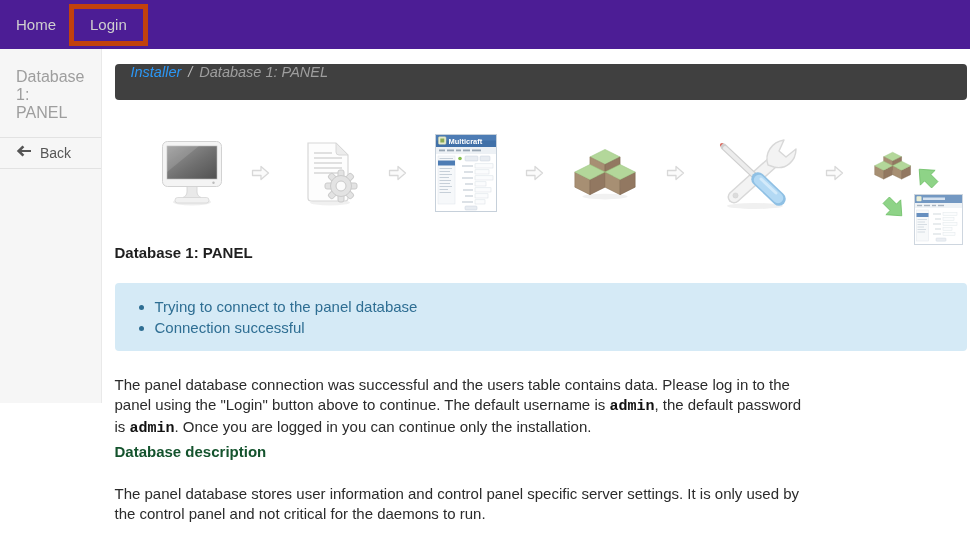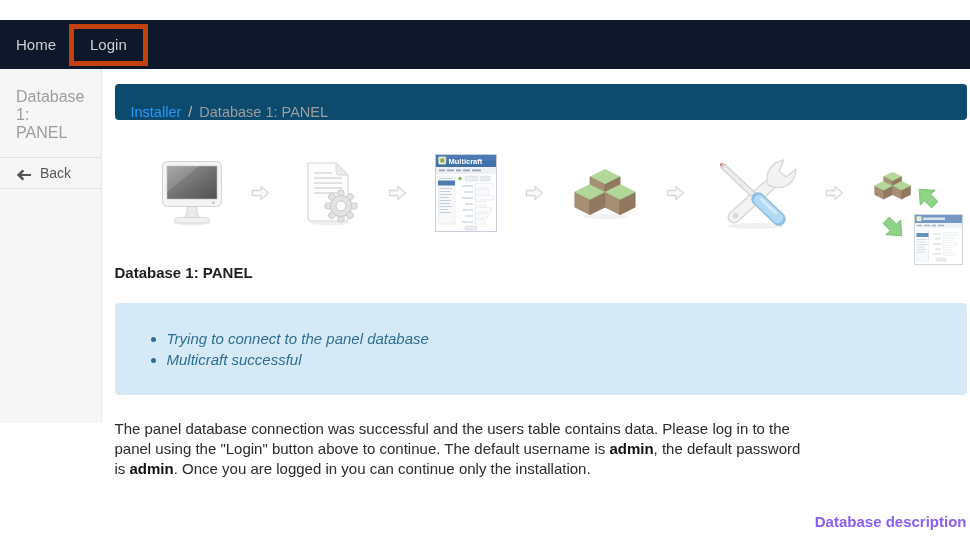--- a/index.html
+++ b/index.html
@@ -4,70 +4,70 @@
 <style>
   * { box-sizing: border-box; }
   html,body { margin:0; padding:0; }
   body {
     width:970px; height:550px; overflow:hidden;
     font-family:"Liberation Sans", sans-serif;
     background:#ffffff; color:#262626;
   }
   
   .navbar {
-    height:49px; background:#0f172a;
-    display:flex; align-items:center; padding-left:16px;margin-top:20px;
+    height:49px; background:#4c1d95;
+    display:flex; align-items:center; padding-left:16px;
   }
   .nav-link { color:#cfcfcf; font-size:15px; text-decoration:none; cursor:pointer; }
   .login-box {
     border:5px solid #c2410c; margin-left:13px;
     padding:7px 16px; display:inline-block;
   }
   
   .layout { display:flex; height:354px; }
   .sidebar {
     width:242px; background:#f6f6f6; border-right:1px solid #e9e9e9;
   }
   .sidebar-title {
     color:#9e9e9e; font-size:16px; padding:19px 16px 15px;
     border-bottom:1px solid #e2e2e2;
   }
   .back-row {
-    display:flex; align-items:flex-end; gap:9px;
+    display:flex; align-items:flex-start; gap:9px;
     padding:7px 16px; border-bottom:1px solid #e2e2e2;
     color:#575757; font-size:14px; cursor:pointer;
   }
   .main {
     flex:1; background:#ffffff; padding:15px 15px 0 13px;
   }
   
   .breadcrumb {
-    background:#0c4a6e; border-radius:4px; height:36px;
-    display:flex; align-items:flex-end; gap:7px;
-    padding:0 16px; font-size:14.5px;
+    background:#404040; border-radius:4px; height:36px;
+    display:flex; align-items:flex-start; gap:7px;
+    padding:0 16px; font-size:14.5px;font-style:italic;
   }
   .bc-link { color:#2b97f5; text-decoration:none; cursor:pointer; }
   .bc-sep { color:#b9b9b9; }
   .bc-current { color:#9e9e9e; }
   
   .steps {
     display:flex; align-items:center; gap:27px;
     margin:16px 0 0 46px; height:118px; overflow:visible;
   }
   .step-final { align-self:flex-start; margin-top:30px; }
   
   .content-title { font-size:15px; font-weight:bold; color:#1f1f1f; margin:10px 0 0; }
   .info-box {
     background:#d5eaf6; border-radius:4px; margin-top:22px;
     padding:13px 16px; color:#2e6e93; font-size:15px;
   }
-  .info-box ul { margin:12px; padding-left:24px; line-height:21px;font-style:italic; }
+  .info-box ul { margin:0; padding-left:24px; line-height:21px; }
   .para { font-size:15px; line-height:20px; margin:24px 0 0; color:#2b2b2b; max-width:700px; }
-  .desc-title { font-size:15px; font-weight:bold; color:#8b5cf6; margin:34px 0 0;text-align:right; }
-  .para b { color:#111; }
+  .desc-title { font-size:15px; font-weight:bold; color:#14532d; margin:4px 0 0; }
+  .para b { color:#111;font-family:Liberation Mono, monospace; }
 </style>
 </head>
 <body>
 
 <nav class="navbar">
   <a class="nav-link">Home</a>
   <span class="login-box">
     <a class="nav-link">Login</a>
   </span>
 </nav>
@@ -322,22 +322,23 @@
           </g>
         </svg>
       </span>
     </div>
 
     <div class="content-title">Database 1: PANEL</div>
 
     <div class="info-box">
       <ul>
         <li>Trying to connect to the panel database</li>
-        <li>Multicraft successful</li>
+        <li>Connection successful</li>
       </ul>
     </div>
 
     <p class="para"><span>The panel database connection was successful and the users table contains data. Please log in to the panel using the "Login" button above to continue. The default username is </span><b>admin</b><span>, the default password is </span><b>admin</b><span>. Once you are logged in you can continue only the installation.</span></p>
 
     <div class="desc-title">Database description</div>
+    <p class="para">The panel database stores user information and control panel specific server settings. It is only used by the control panel and not critical for the daemons to run.</p>
 
   </main>
 </div>
 
 </body></html>

